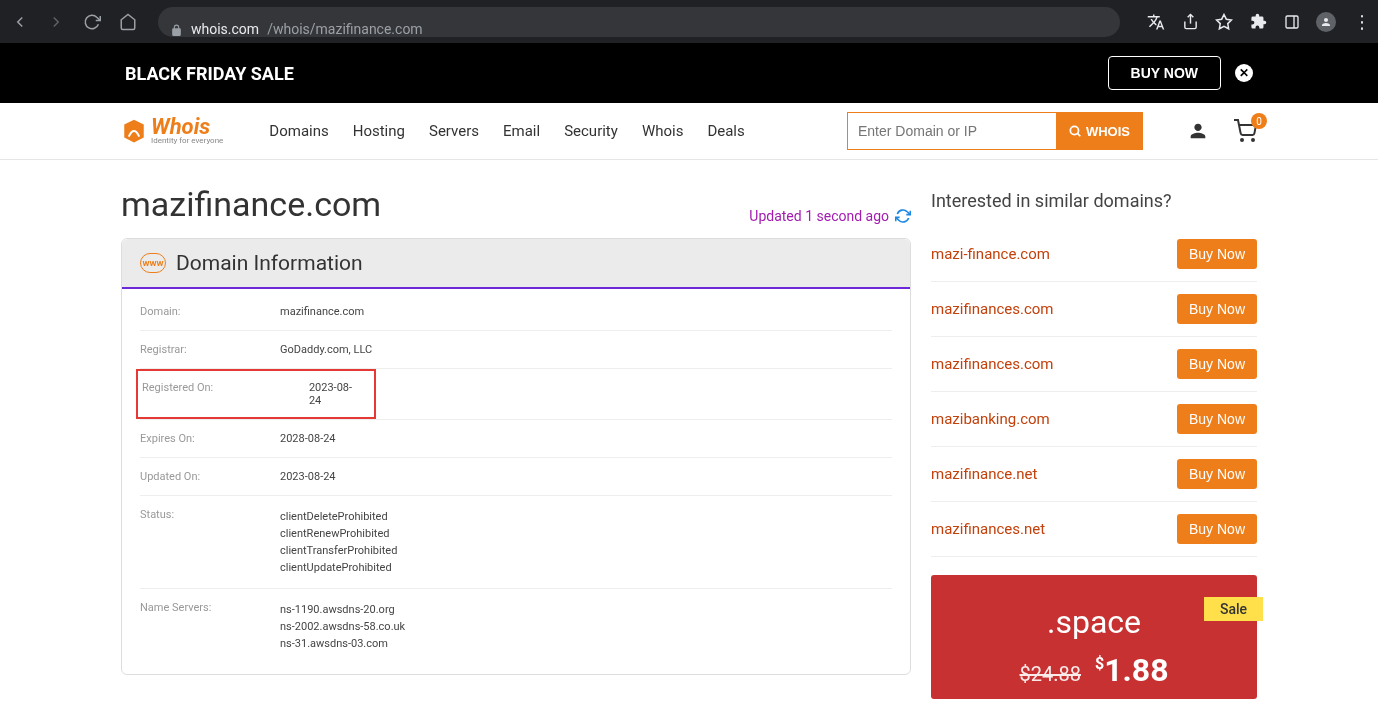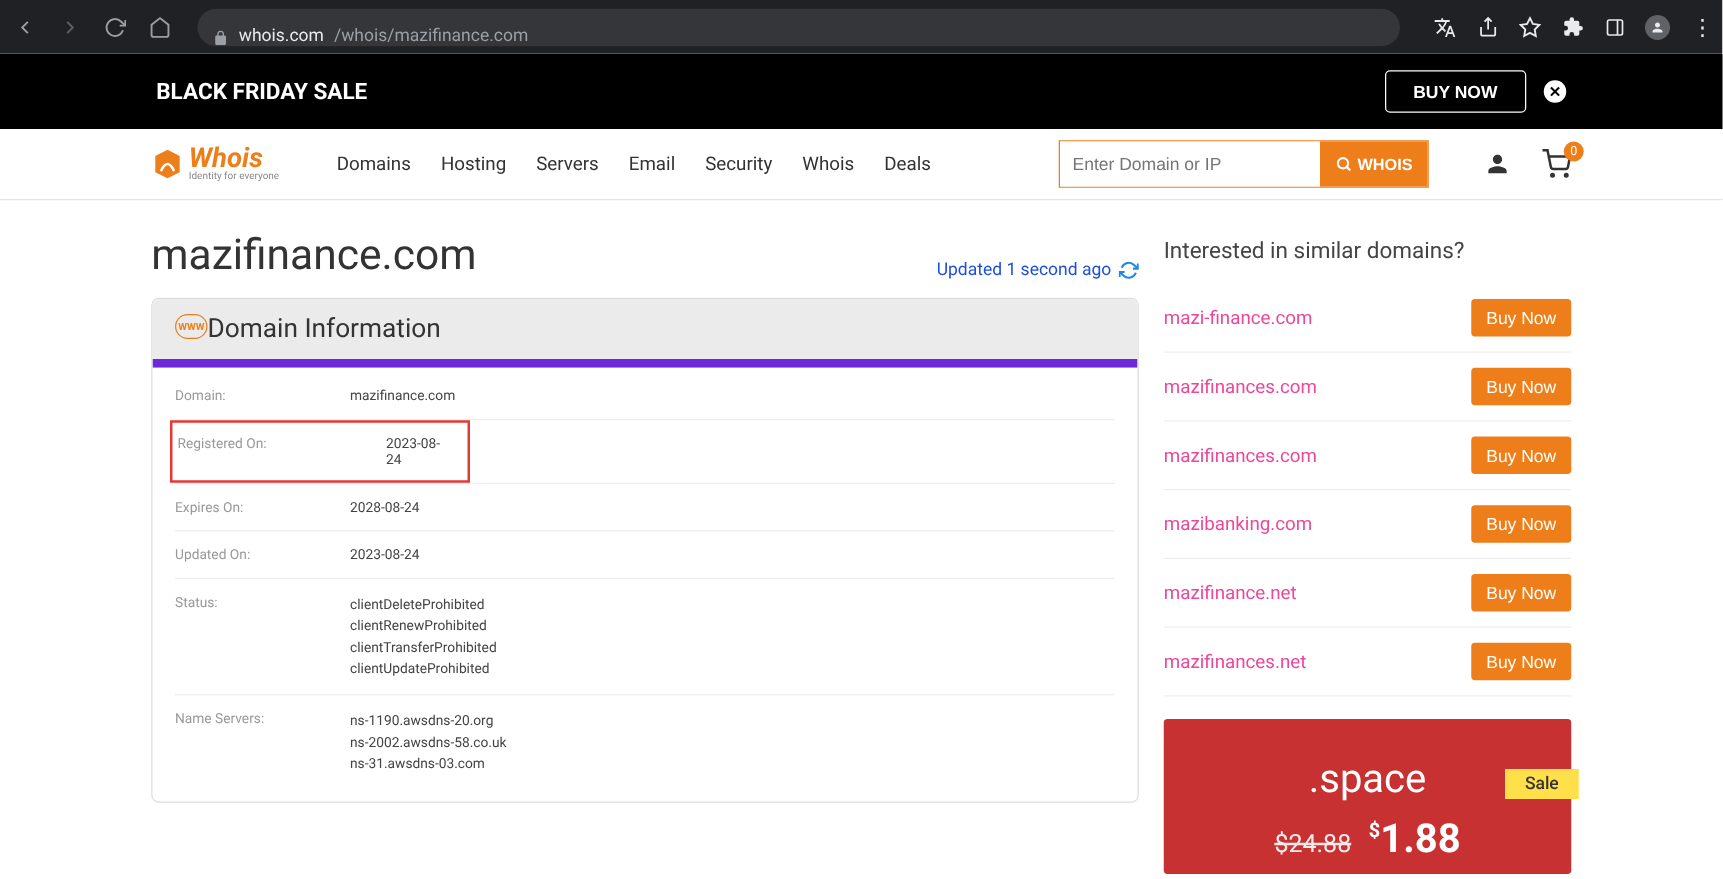--- a/index.html
+++ b/index.html
@@ -46,45 +46,45 @@
   .cart-wrap { position:relative; color:#333; }
   .cart-badge { position:absolute; top:-6px; right:-10px; background:#ee7e1a; color:#fff; border-radius:50%; width:16px; height:16px; font-size:10px; display:flex; align-items:center; justify-content:center; }
 
   
   .content { max-width:1160px; margin:0 auto; display:flex; gap:20px; padding:16px 12px 40px; }
   .main-col { width:790px; }
   .side-col { flex:1; padding-top:14px; }
 
   .title-row { display:flex; align-items:flex-end; justify-content:space-between; margin:8px 0 14px; }
   .domain-title { font-size:34px; font-weight:400; color:#333; }
-  .updated { color:#1d4ed8; font-size:14px; display:flex; align-items:center; gap:6px; }
+  .updated { color:#a21caf; font-size:14px; display:flex; align-items:center; gap:6px; }
   .refresh-ico { color:#1e88e5; cursor:pointer; }
 
   .card { border:1px solid #ddd; border-radius:6px; }
-  .card-head { background:#ebebeb; border-bottom:7px solid #6d28d9; padding:12px 18px; display:flex; align-items:flex-start; border-radius:6px 6px 0 0; }
+  .card-head { background:#ebebeb; border-bottom:2px solid #6d28d9; padding:12px 18px; display:flex; align-items:center; gap:10px; border-radius:6px 6px 0 0; }
   .card-head h2 { font-size:21px; font-weight:400; }
   .www-badge { width:26px; height:20px; border:1.5px solid #ee7e1a; border-radius:10px; display:flex; align-items:center; justify-content:center; color:#ee7e1a; font-size:8px; font-weight:bold; }
 
   .info-body { padding:4px 18px 10px; }
   .info-row { display:flex; padding:12px 0; border-bottom:1px solid #eee; font-size:11px; align-items:flex-start; }
   .info-row:last-child { border-bottom:none; }
   .info-label { width:140px; color:#999; }
   .info-val { color:#444; }
   .info-val div { line-height:1.55; }
   .highlight { border:2px solid #e53935; margin-left:-4px; padding-left:4px; padding-right:10px; display:inline-flex; width:240px; }
 
   
   .side-title { font-size:18px; color:#444; margin-bottom:16px; font-weight:400; }
   .sim-row { display:flex; align-items:center; justify-content:space-between; padding:12px 0; border-bottom:1px solid #eee; }
   .sim-row:last-of-type { border-bottom:none; }
-  .sim-name { font-size:15px; color:#ec4899; }
+  .sim-name { font-size:15px; color:#c2410c; }
   .buy-now { background:#ee7e1a; color:#fff; border:none; padding:7px 12px; font-size:14px; border-radius:3px; cursor:pointer; }
 
   .promo { background:#c83131; color:#fff; margin-top:18px; text-align:center; padding:28px 10px 10px; position:relative; border-radius:3px; }
-  .sale-tab { position:absolute; top:40px; right:-6px; background:#ffe04a; color:#333; padding:4px 16px; font-size:14px; font-weight:500; }
+  .sale-tab { position:absolute; top:22px; right:-6px; background:#ffe04a; color:#333; padding:4px 16px; font-size:14px; font-weight:500; }
   .promo-tld { font-size:32px; font-weight:normal; margin-bottom:10px; }
   .promo-price .old { text-decoration:line-through; font-size:20px; margin-right:10px; opacity:.9; }
   .promo-price .new { font-size:32px; font-weight:bold; }
   .promo-price sup { font-size:16px; }
 
   svg { display:block; }
 </style>
 </head>
 <body>
 
@@ -239,20 +239,24 @@
     <div class="card">
       <div class="card-head">
         <div class="www-badge">WWW</div>
         <h2>Domain Information</h2>
       </div>
       <div class="info-body">
         <div class="info-row">
           <div class="info-label">Domain:</div>
           <div class="info-val">mazifinance.com</div>
         </div>
+        <div class="info-row">
+          <div class="info-label">Registrar:</div>
+          <div class="info-val">GoDaddy.com, LLC</div>
+        </div>
         <div class="info-row" style="padding:0;">
           <div class="highlight" style="padding-top:10px;padding-bottom:10px;gap:28px;">
             <div class="info-label">Registered On:</div>
             <div class="info-val">2023-08-24</div>
           </div>
         </div>
         <div class="info-row">
           <div class="info-label">Expires On:</div>
           <div class="info-val">2028-08-24</div>
         </div>

